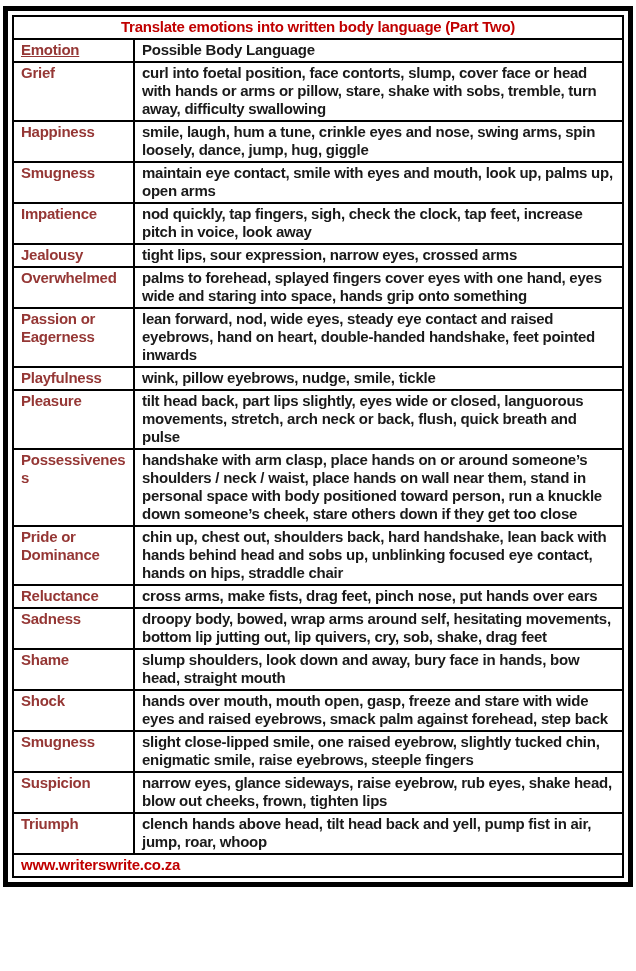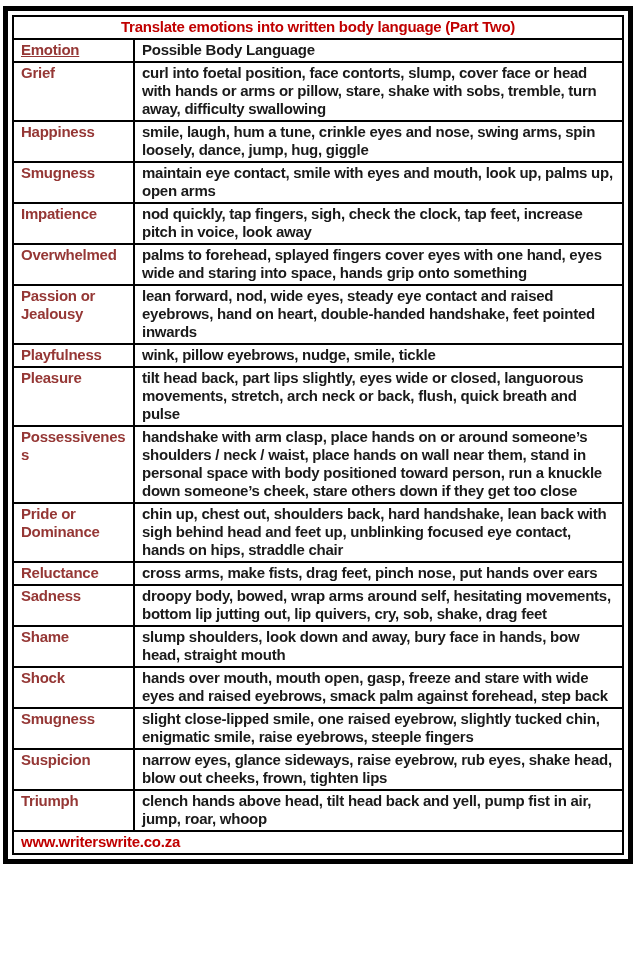--- a/index.html
+++ b/index.html
@@ -99,42 +99,46 @@
         </tr>
         <tr>
           <td class="emotion-cell">Smugness</td>
           <td class="body-cell">maintain eye contact, smile with eyes and mouth, look up, palms up, open arms</td>
         </tr>
         <tr>
           <td class="emotion-cell">Impatience</td>
           <td class="body-cell">nod quickly, tap fingers, sigh, check the clock, tap feet, increase pitch in voice, look away</td>
         </tr>
         <tr>
+          <td class="emotion-cell">Jealousy</td>
+          <td class="body-cell">tight lips, sour expression, narrow eyes, crossed arms</td>
+        </tr>
+        <tr>
           <td class="emotion-cell">Overwhelmed</td>
           <td class="body-cell">palms to forehead, splayed fingers cover eyes with one hand, eyes wide and staring into space, hands grip onto something</td>
         </tr>
         <tr>
-          <td class="emotion-cell">Passion or Jealousy</td>
+          <td class="emotion-cell">Passion or Eagerness</td>
           <td class="body-cell">lean forward, nod, wide eyes, steady eye contact and raised eyebrows, hand on heart, double-handed handshake, feet pointed inwards</td>
         </tr>
         <tr>
           <td class="emotion-cell">Playfulness</td>
           <td class="body-cell">wink, pillow eyebrows, nudge, smile, tickle</td>
         </tr>
         <tr>
           <td class="emotion-cell">Pleasure</td>
           <td class="body-cell">tilt head back, part lips slightly, eyes wide or closed, languorous movements, stretch, arch neck or back, flush, quick breath and pulse</td>
         </tr>
         <tr>
           <td class="emotion-cell">Possessiveness</td>
           <td class="body-cell">handshake with arm clasp, place hands on or around someone’s shoulders / neck / waist, place hands on wall near them, stand in personal space with body positioned toward person, run a knuckle down someone’s cheek, stare others down if they get too close</td>
         </tr>
         <tr>
           <td class="emotion-cell">Pride or Dominance</td>
-          <td class="body-cell">chin up, chest out, shoulders back, hard handshake, lean back with sigh behind head and feet up, unblinking focused eye contact, hands on hips, straddle chair</td>
+          <td class="body-cell">chin up, chest out, shoulders back, hard handshake, lean back with hands behind head and sobs up, unblinking focused eye contact, hands on hips, straddle chair</td>
         </tr>
         <tr>
           <td class="emotion-cell">Reluctance</td>
           <td class="body-cell">cross arms, make fists, drag feet, pinch nose, put hands over ears</td>
         </tr>
         <tr>
           <td class="emotion-cell">Sadness</td>
           <td class="body-cell">droopy body, bowed, wrap arms around self, hesitating movements, bottom lip jutting out, lip quivers, cry, sob, shake, drag feet</td>
         </tr>
         <tr>

